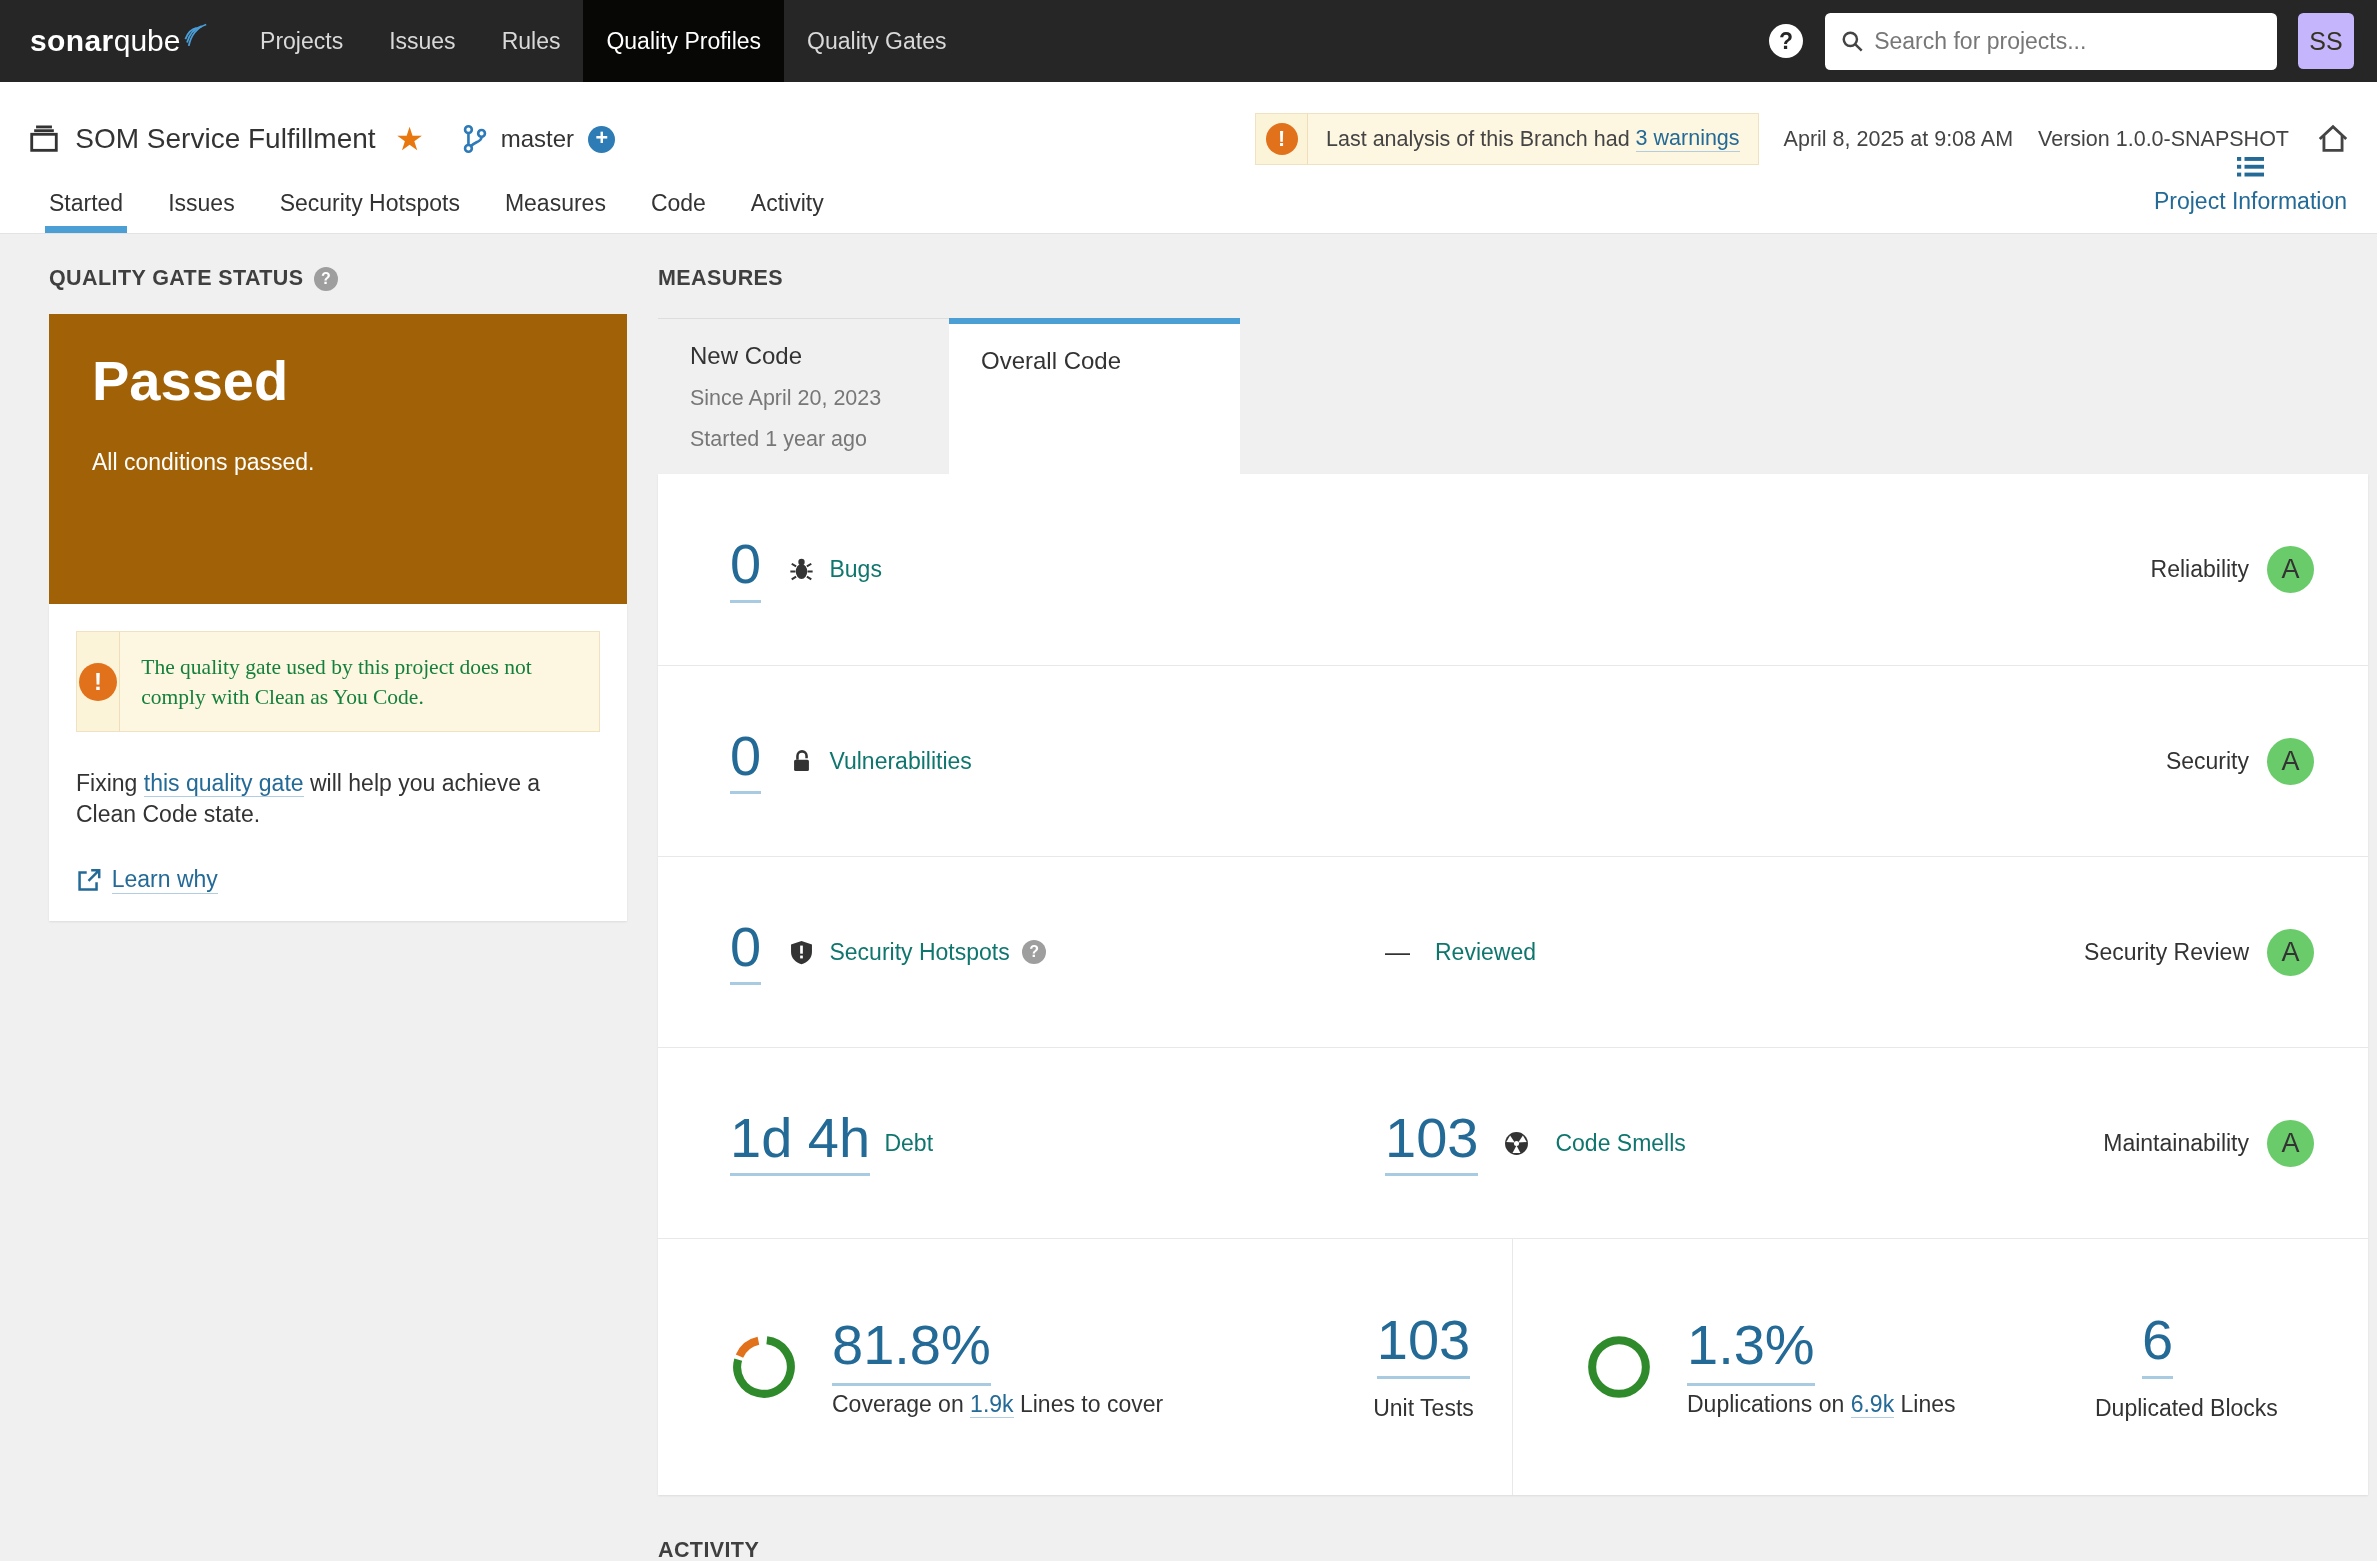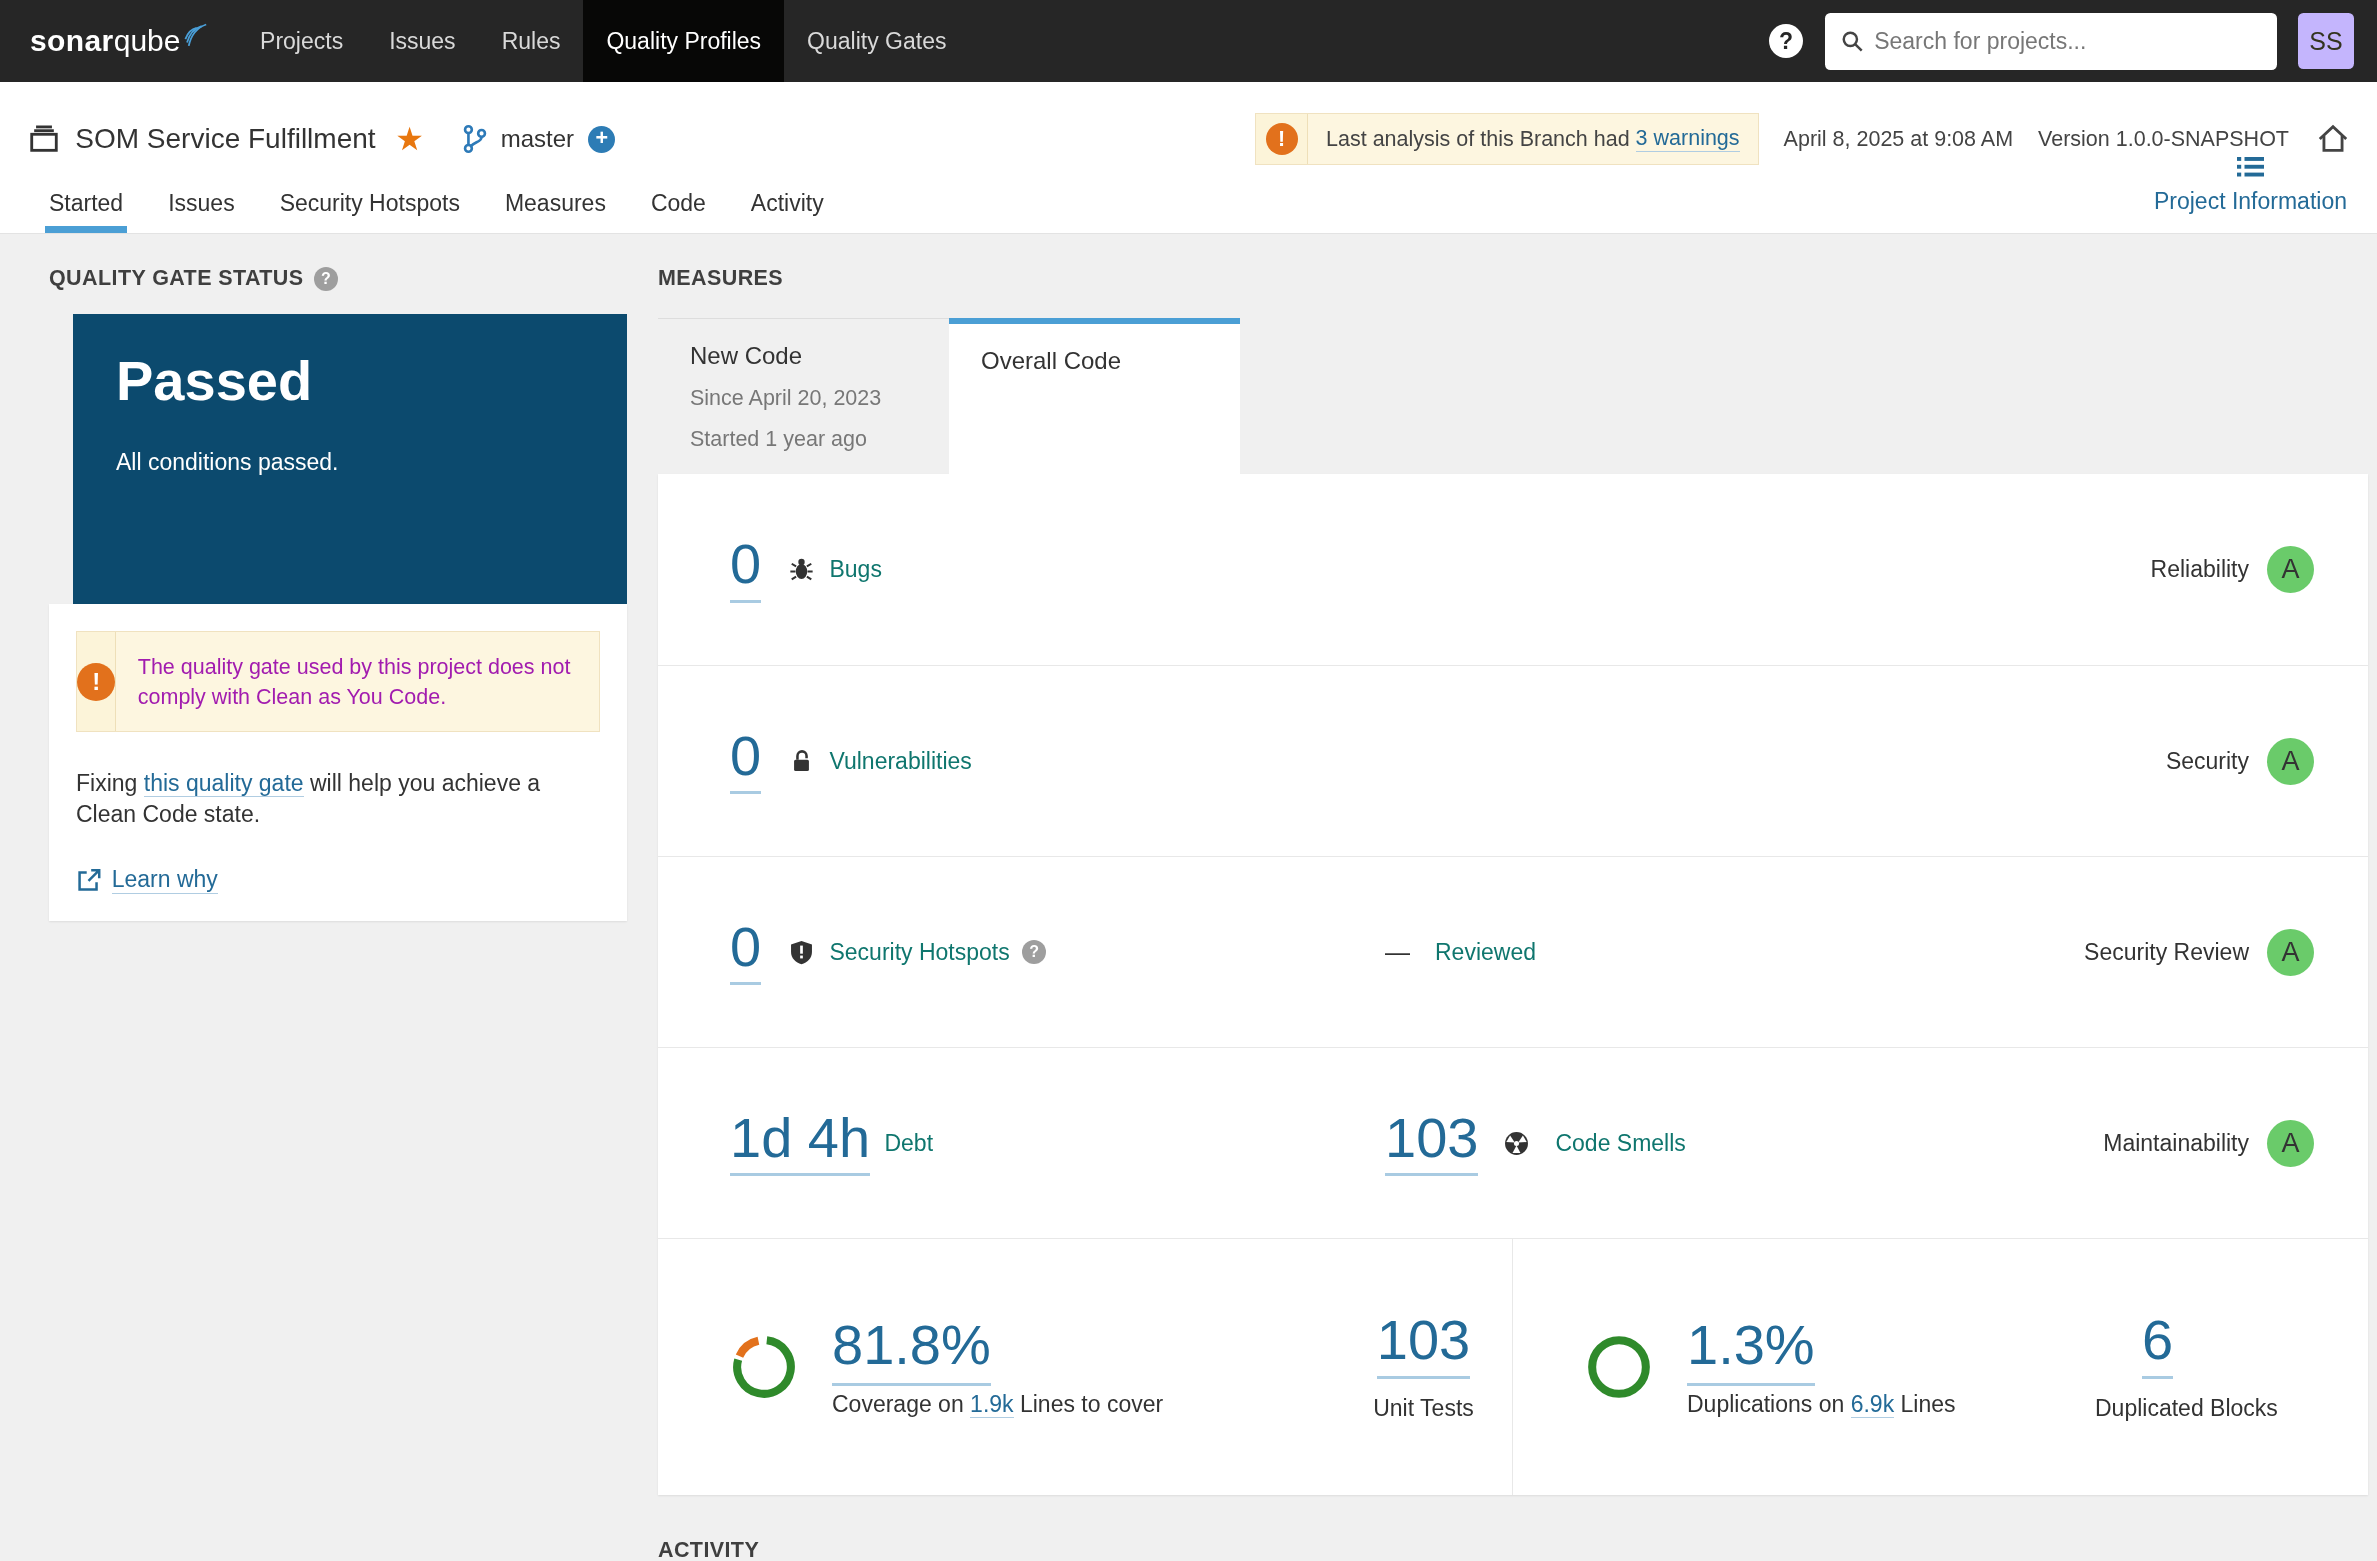--- a/index.html
+++ b/index.html
@@ -53,28 +53,28 @@
                   color:#236a97; font-size:23px; cursor:pointer;flex-direction:column; }
 
   
   .content { position:relative; height:1327px; background:#f0f0f0; }
   .section-title { font-size:21.5px; font-weight:bold; color:#3f3f3f; letter-spacing:0.4px;
                    display:flex; align-items:center; gap:10.7px; }
   .q-circle { width:24px; height:24px; border-radius:50%; background:#9e9e9e; color:#fff; font-size:16px;
               font-weight:bold; display:flex; align-items:center; justify-content:center; }
 
   .left-col { position:absolute; left:49px; top:32px; width:578px; }
-  .qg-banner { margin-top:23px; background:#0c4a6e; color:#fff; height:290px; padding:34px 43px;margin-left:24px; }
+  .qg-banner { margin-top:23px; background:#a16207; color:#fff; height:290px; padding:34px 43px; }
   .qg-status { font-size:56px; font-weight:bold; }
   .qg-sub { font-size:23px; margin-top:36px; }
   .qg-card { background:#fff; padding:27px; box-shadow:0 0.9px 1.8px rgba(0,0,0,.08); }
   .note-box { display:flex; align-items:stretch; border:0.9px solid #f0e2c0; background:#fdf6e0; }
   .note-box .icon-cell { width:66px; display:flex; align-items:center; justify-content:center;
                          background:#fcf4d9; border-right:0.9px solid #eedfb8; }
-  .note-box .txt { padding:19.7px 21.5px; font-size:21.5px; line-height:30px; color:#a21caf; }
+  .note-box .txt { padding:19.7px 21.5px; font-size:21.5px; line-height:30px; color:#15803d;font-family:Liberation Serif, serif; }
   .fix-para { margin-top:36px; font-size:23px; line-height:31px; color:#333; }
   .learn-why { margin-top:36px; display:flex; align-items:center; gap:10.7px; font-size:23px; }
   a.link { color:#236a97; text-decoration:none; border-bottom:1.8px solid #b0cde2; cursor:pointer; }
 
   .right-col { position:absolute; left:658px; top:32px; width:1710px; }
   .measure-tabs { display:flex; margin-top:27px; }
   .mtab { width:291px; padding:23px 32px; cursor:pointer; }
   .mtab .mlabel { font-size:24px; font-weight:normal; color:#333; }
   .mtab .mline { font-size:21.5px; color:#777; margin-top:16px; }
   .mtab.new-code { border-top:0.9px solid #ddd; height:156px; }

